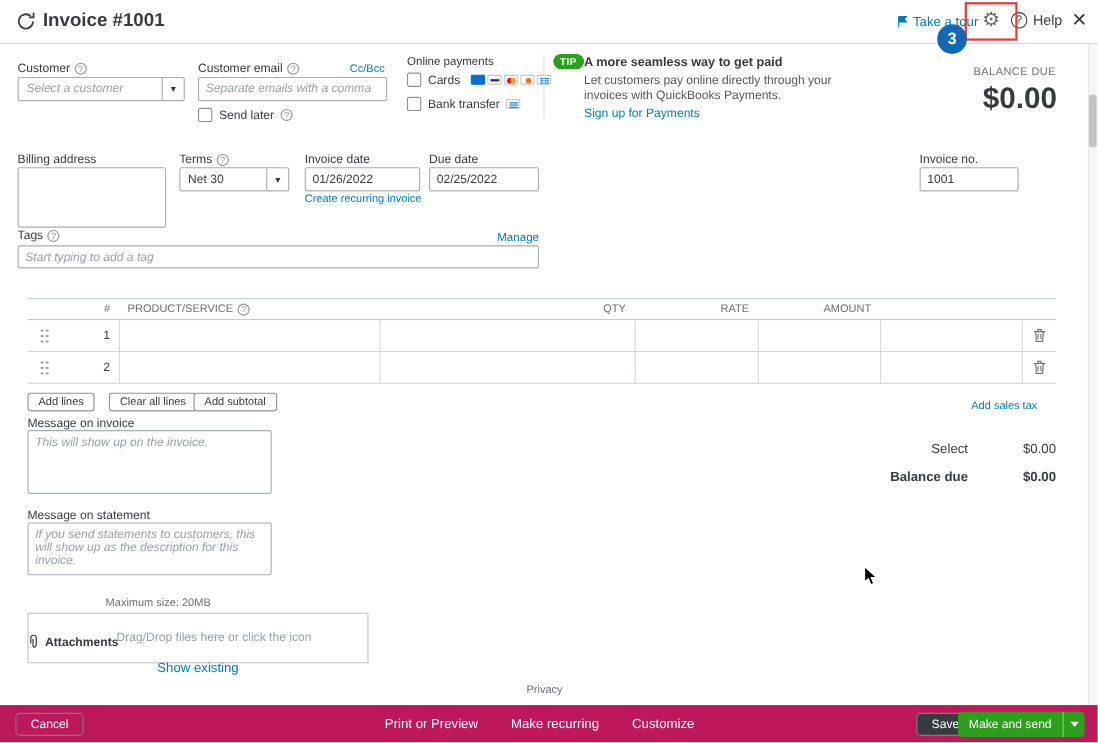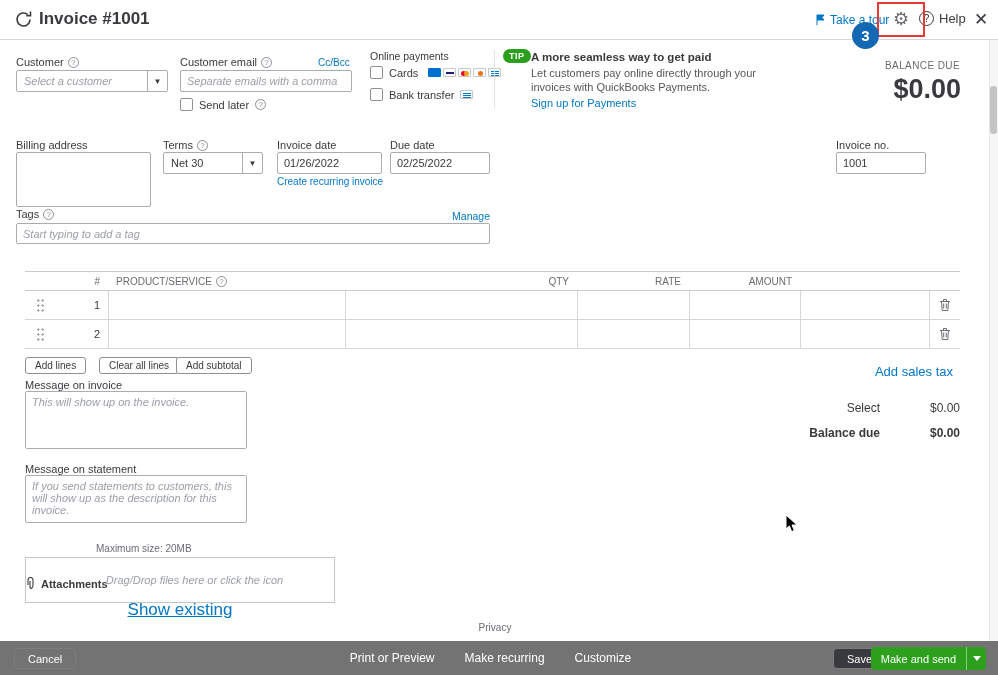--- a/index.html
+++ b/index.html
@@ -73,27 +73,27 @@
 
   .mini-btn { position:absolute; height:17px; border:1px solid #8d9096; border-radius:3px; background:#fff; font-size:10px; color:#393a3d; padding:0 9px; font-family:inherit; cursor:pointer; }
 
   .tot-lbl { position:absolute; font-size:12px; color:#393a3d; }
   .tot-val { position:absolute; right:38px; font-size:12px; color:#393a3d; text-align:right; }
   .bold { font-weight:700; }
 
   .sec-lbl { position:absolute; font-size:11px; color:#393a3d; }
   .attach-row { position:absolute; left:25px; top:541px; display:flex; align-items:center; gap:5px; font-size:11px; font-weight:700; color:#393a3d;margin-top:36px; }
   .maxsize { position:absolute; left:96px; top:543px; font-size:10px; color:#6b6c72; font-weight:400; }
-  .dropzone { position:absolute; left:25px; top:557px; width:310px; height:46px; border:1px solid #c1c4c8; display:flex; align-items:center; justify-content:center; font-style:italic; color:#9a9ea6; font-size:11px; cursor:pointer;padding-left:29px; }
-  .show-existing { position:absolute; left:25px; top:600px; width:310px; text-align:center; font-size:17px;text-decoration:underline; }
+  .dropzone { position:absolute; left:25px; top:557px; width:310px; height:46px; border:1px solid #c1c4c8; display:flex; align-items:center; justify-content:center; color:#9a9ea6; font-size:11px; cursor:pointer;padding-left:29px; }
+  .show-existing { position:absolute; left:25px; top:600px; width:310px; text-align:center; font-size:12px; }
 
   .privacy { position:absolute; left:0; top:622px; width:990px; text-align:center; font-size:10px; color:#6b6c72; }
 
   
-  .footer { position:absolute; left:0; top:641px; width:998px; height:34px; background:#737373; z-index:5; }
+  .footer { position:absolute; left:0; top:641px; width:998px; height:34px; background:#be185d; z-index:5; }
   .cancel-btn { position:absolute; left:14px; top:7px; height:21px; padding:0 13px; border:1px solid #7a7c80; border-radius:4px; background:transparent; color:#fff; font-size:11px; font-family:inherit; cursor:pointer; }
   .f-center { position:absolute; left:50%; top:0; height:34px; transform:translateX(-53%); display:flex; gap:30px; align-items:center; color:#fff; font-size:12px; }
   .f-center span { cursor:pointer; }
   .save-btn { position:absolute; right:112px; top:7px; height:21px; padding:0 13px; border:1px solid #7a7c80; border-radius:4px; background:#393a3d; color:#fff; font-size:11px; font-family:inherit; cursor:pointer; }
   .sas-btn { position:absolute; right:12px; top:6px; height:23px; background:#2ca01c; border-radius:4px; color:#fff; font-size:11px; display:flex; align-items:center; cursor:pointer; }
   .sas-label { padding:0 10px; }
   .sas-caret { width:20px; height:100%; border-left:1px solid rgba(255,255,255,.45); display:flex; align-items:center; justify-content:center; font-size:7px; }
 
   
   .scroll-track { position:absolute; right:0; top:40px; width:9px; height:601px; background:#f6f6f6; border-left:1px solid #e6e6e6; }
@@ -258,21 +258,21 @@
           <path d="M1 3.5h10M4.5 3V1.5h3V3M2.5 3.5l.7 9h5.6l.7-9M4.7 5.5v5M7.3 5.5v5" fill="none" stroke="#6b6c72" stroke-width="1"></path>
         </svg>
     </div>
   </div>
 </div>
 
 <button class="mini-btn" style="left:25px; top:357px;">Add lines</button>
 <button class="mini-btn" style="left:99px; top:357px;">Clear all lines</button>
 <button class="mini-btn" style="left:176px; top:357px;">Add subtotal</button>
 
-<a class="link" style="position:absolute; right:45px; top:364px; font-size:13px;margin-left:45px;">Add sales tax</a>
+<a class="link" style="position:absolute; right:55px; top:364px; font-size:10px;margin-left:45px;">Add sales tax</a>
 
 <span class="tot-lbl" style="top:401px; right:118px;">Select</span>
 <span class="tot-val" style="top:401px;">$0.00</span>
 <span class="tot-lbl bold" style="top:426px; right:118px;">Balance due</span>
 <span class="tot-val bold" style="top:426px;">$0.00</span>
 
 <span class="sec-lbl" style="left:25px; top:379px;">Message on invoice</span>
 <textarea style="left: 25px; top: 391px; width: 222px; height: 58px;" placeholder="This will show up on the invoice."></textarea>
 
 <span class="sec-lbl" style="left:25px; top:463px;">Message on statement</span>

